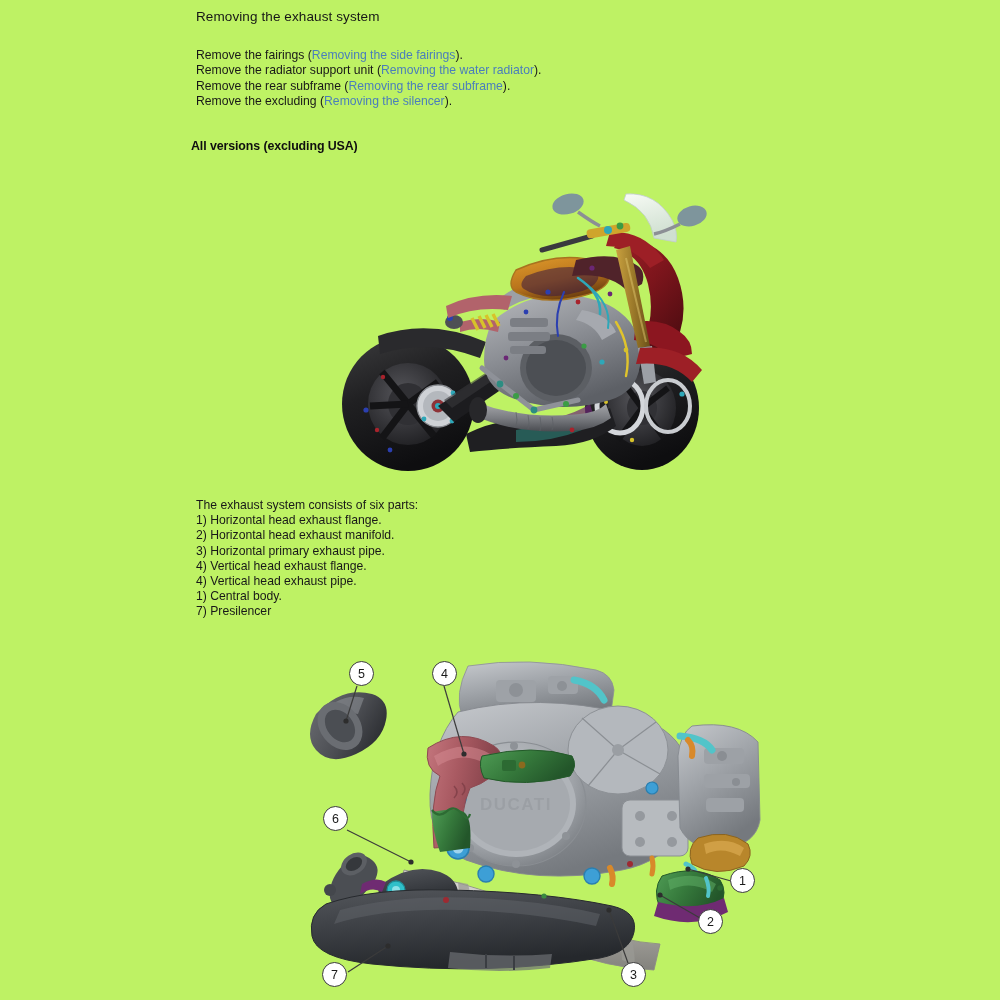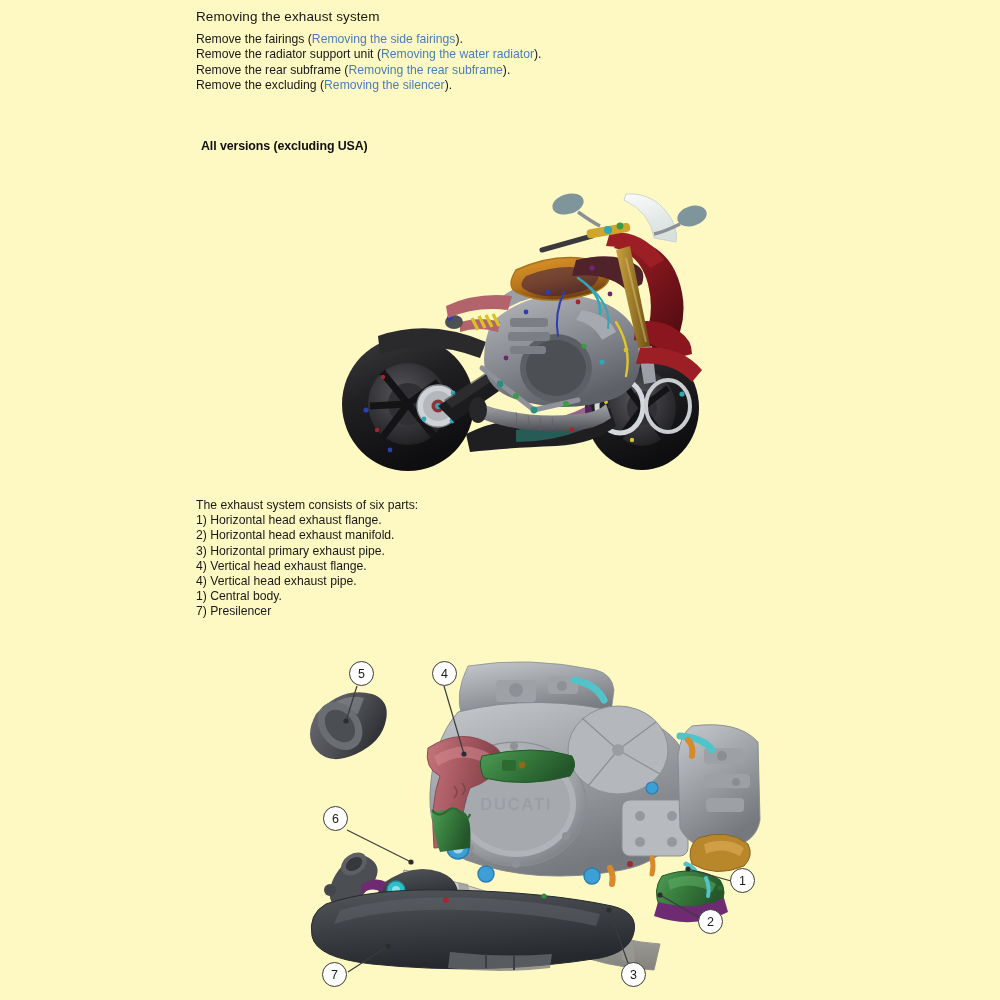--- a/index.html
+++ b/index.html
@@ -12,49 +12,49 @@
     height: 1000px;
     position: relative;
     overflow: hidden;
     font-family: "Liberation Sans", sans-serif;
     color: #1a1a1a;
     -webkit-font-smoothing: antialiased;
   }
   .page {
     position: absolute;
     inset: 0;
-    background: #fef9c3;
+    background: #bef264;
     padding-left: 30px;
   }
 
   
   .doc-title {
     position: absolute;
     left: 196px;
     top: 9px;
     font-size: 13.5px;
     font-weight: 400;
     letter-spacing: .1px;
     color: #161616;
     white-space: nowrap;
   }
   .prereq-list {
     position: absolute;
     left: 196px;
-    top: 32px;
+    top: 48px;
     font-size: 12.2px;
     line-height: 15.4px;
     color: #181818;
   }
   .prereq-list .row { white-space: nowrap; }
   .xref { color: #4a7ebb; }
 
   .subhead {
     position: absolute;
-    left: 201px;
+    left: 191px;
     top: 139px;
     font-size: 12.4px;
     font-weight: bold;
     letter-spacing: -.1px;
     color: #0f0f0f;
     white-space: nowrap;
   }
 
   .parts-intro-list {
     position: absolute;

